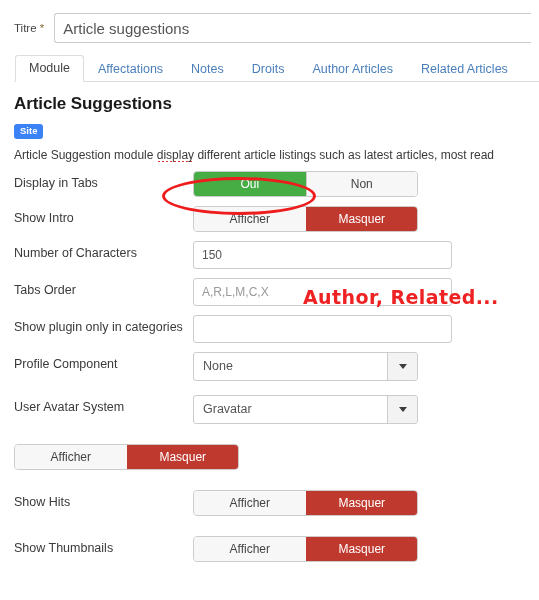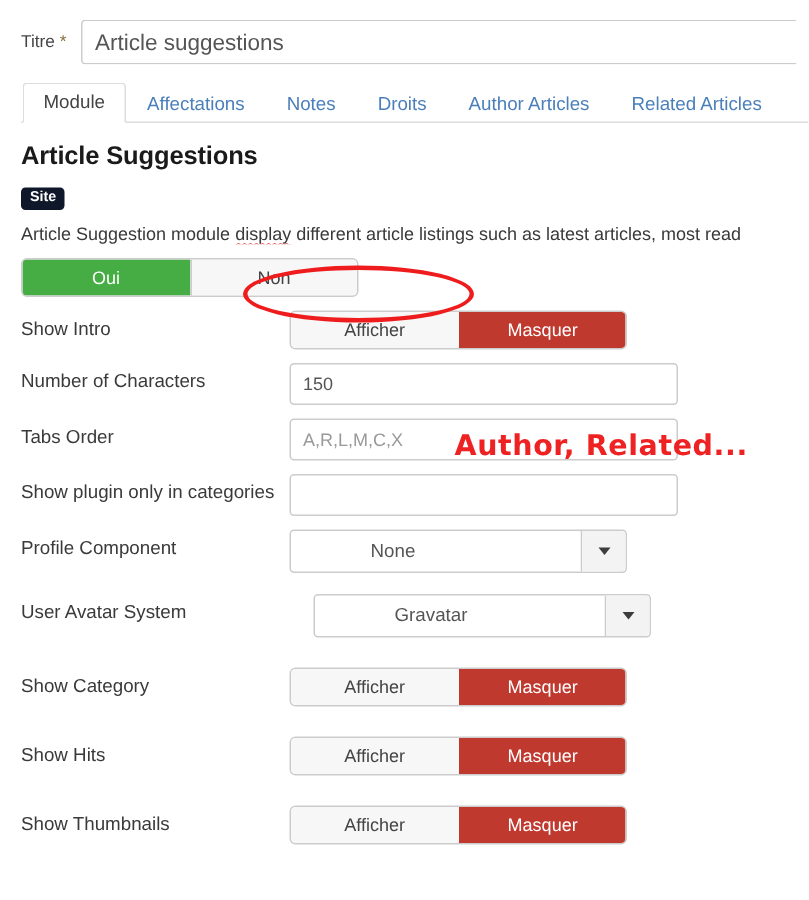--- a/index.html
+++ b/index.html
@@ -77,21 +77,21 @@
   }
   #module-heading {
     font-size: 17px;
     font-weight: bold;
     color: #1a1a1a;
     margin: 0 0 9px 0;
     letter-spacing: -0.1px;
   }
   #site-badge {
     display: inline-block;
-    background: #0f172a;
+    background: #3b82f6;
     color: #ffffff;
     font-size: 9.5px;
     font-weight: bold;
     padding: 2px 6px 3px 6px;
     border-radius: 3px;
     line-height: 1;
   }
   #module-desc {
     margin: 9px 0 0 0;
     font-size: 12px;
@@ -177,21 +177,20 @@
 
   .select-wrap {
     position: relative;
     width: 225px;
     height: 29px;
     border: 1px solid #cccccc;
     border-radius: 3px;
     background: #ffffff;
     display: flex;
     align-items: center;
-    padding-left: 44px;
   }
   .select-value {
     font-size: 12.5px;
     color: #555555;
     padding-left: 9px;
     flex: 1;
   }
   .select-arrow {
     width: 30px;
     height: 100%;
@@ -258,20 +257,21 @@
 
 <div id="body-panel">
 
   <h1 id="module-heading">Article Suggestions</h1>
 
   <div><span id="site-badge">Site</span></div>
 
   <p id="module-desc"><span>Article Suggestion module </span><span class="spell">display</span><span> different article listings such as latest articles, most read</span></p>
 
   <div class="form-row">
+    <div class="form-label">Display in Tabs</div>
     <div class="form-control">
       <div class="btn-group">
         <div class="btn-half on-green">Oui</div>
         <div class="btn-half">Non</div>
       </div>
     </div>
   </div>
 
   <div class="form-row">
     <div class="form-label">Show Intro</div>
@@ -309,34 +309,33 @@
     <div class="form-control">
       <div class="select-wrap">
         <span class="select-value">None</span>
         <span class="select-arrow">
             <i class="caret"></i>
           </span>
       </div>
     </div>
   </div>
 
-  <div class="form-row" style="margin-top:14px;gap:16px;">
+  <div class="form-row" style="margin-top:14px;">
     <div class="form-label">User Avatar System</div>
     <div class="form-control">
       <div class="select-wrap">
         <span class="select-value">Gravatar</span>
         <span class="select-arrow">
             <i class="caret"></i>
           </span>
       </div>
     </div>
   </div>
 
   <div class="form-row" style="margin-top:20px;">
-    <div class="form-label">Show Category</div>
     <div class="form-control">
       <div class="btn-group">
         <div class="btn-half">Afficher</div>
         <div class="btn-half on-red">Masquer</div>
       </div>
     </div>
   </div>
 
   <div class="form-row" style="margin-top:20px;">
     <div class="form-label">Show Hits</div>

